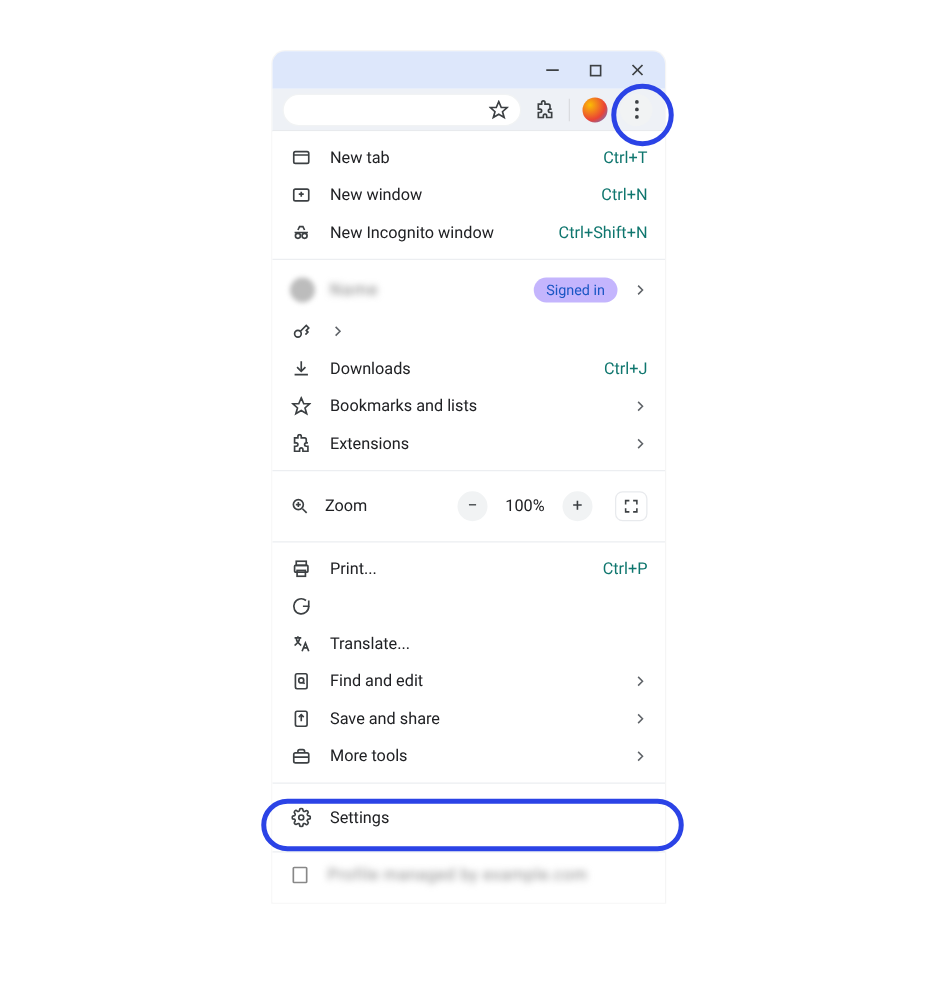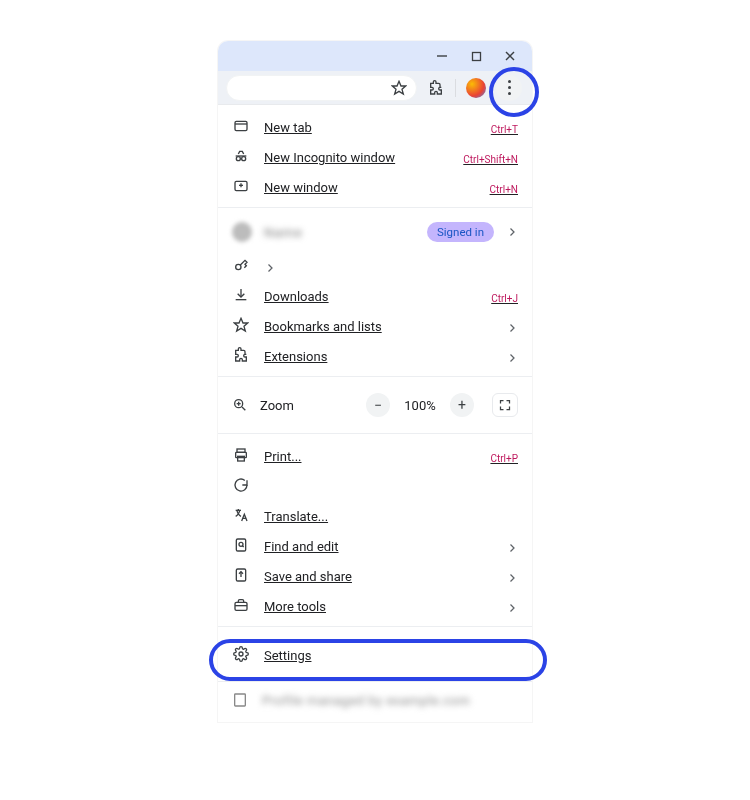--- a/index.html
+++ b/index.html
@@ -98,40 +98,39 @@
     .menu {
       background: #fff;
     }
     .menu-section {
       padding: 6px 0;
       border-bottom: 1px solid #eceef1;
     }
     .menu-section:last-child { border-bottom: none; }
     .menu-item {
       display: flex;
-      align-items: flex-end;
+      align-items: center;
       padding: 6px 14px 6px 14px;
       min-height: 28px;
       gap: 14px;
-      text-decoration: underline;
     }
     .menu-item .mi-icon {
       width: 18px; height: 18px;
       flex: 0 0 18px;
       color: #3c4043;
       display: flex; align-items: center; justify-content: center;
     }
     .menu-item .mi-label {
       flex: 1;
       color: #202124;
       white-space: nowrap;
     }
     .menu-item .mi-right {
-      color: #be185d;
-      font-size: 10px;
+      color: #0f766e;
+      font-size: 13px;
       display: flex; align-items: center; gap: 8px;
     }
     .chevron {
       color: #5f6368;
     }
     
     .account-row {
       display: flex;
       align-items: center;
       padding: 8px 14px;
@@ -263,39 +262,39 @@
                 <rect x="3" y="5" width="18" height="14" rx="2"></rect>
                 <line x1="3" y1="9" x2="21" y2="9"></line>
               </svg>
           </span>
           <span class="mi-label">New tab</span>
           <span class="mi-right">Ctrl+T</span>
         </div>
         <div class="menu-item">
           <span class="mi-icon">
             <svg width="16" height="16" viewBox="0 0 24 24" fill="none" stroke="#3c4043" stroke-width="2">
+                <rect x="3" y="5" width="18" height="14" rx="2"></rect>
+                <line x1="12" y1="8" x2="12" y2="14"></line>
+                <line x1="9" y1="11" x2="15" y2="11"></line>
+              </svg>
+          </span>
+          <span class="mi-label">New window</span>
+          <span class="mi-right">Ctrl+N</span>
+        </div>
+        <div class="menu-item">
+          <span class="mi-icon">
+            <svg width="16" height="16" viewBox="0 0 24 24" fill="none" stroke="#3c4043" stroke-width="2">
                 <path d="M4 12h16"></path>
                 <circle cx="8" cy="16" r="3"></circle>
                 <circle cx="16" cy="16" r="3"></circle>
                 <path d="M8 9l2-4h4l2 4"></path>
               </svg>
           </span>
           <span class="mi-label">New Incognito window</span>
           <span class="mi-right">Ctrl+Shift+N</span>
-        </div>
-        <div class="menu-item">
-          <span class="mi-icon">
-            <svg width="16" height="16" viewBox="0 0 24 24" fill="none" stroke="#3c4043" stroke-width="2">
-                <rect x="3" y="5" width="18" height="14" rx="2"></rect>
-                <line x1="12" y1="8" x2="12" y2="14"></line>
-                <line x1="9" y1="11" x2="15" y2="11"></line>
-              </svg>
-          </span>
-          <span class="mi-label">New window</span>
-          <span class="mi-right">Ctrl+N</span>
         </div>
       </div>
 
       <div class="menu-section">
         <div class="account-row">
           <div class="account-av"></div>
           <span class="account-name">Name</span>
           <span class="signed-pill">Signed in</span>
           <span class="mi-right chevron">
             <svg width="12" height="12" viewBox="0 0 24 24" fill="none" stroke="#5f6368" stroke-width="2.5">

